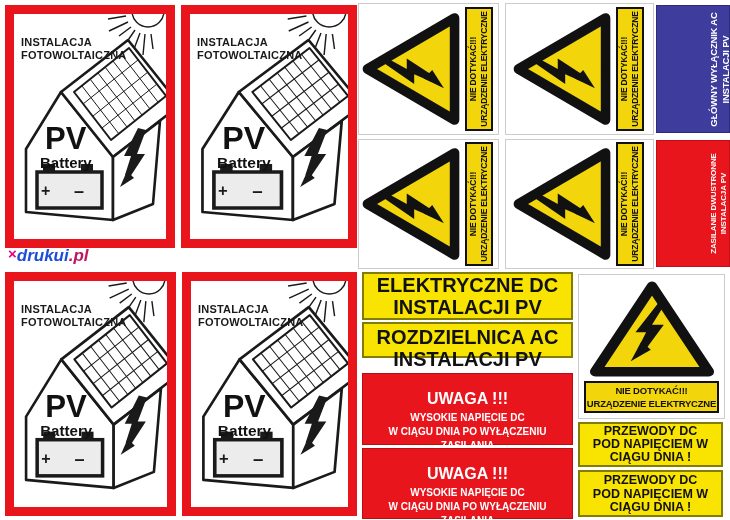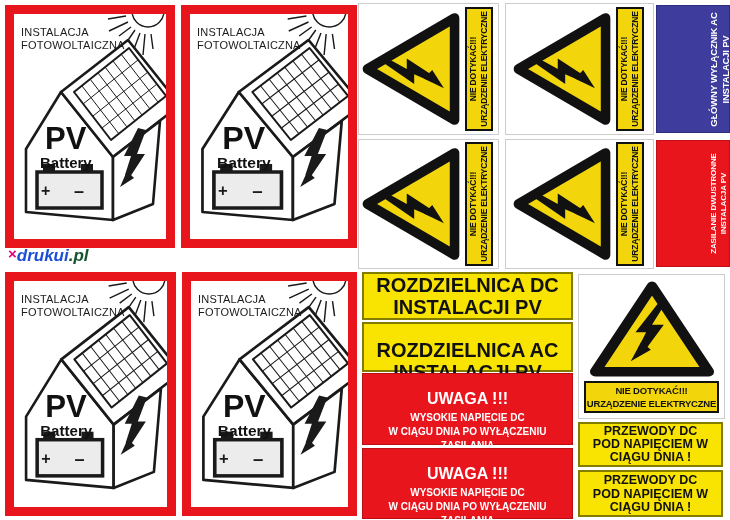--- a/index.html
+++ b/index.html
@@ -1,21 +1,21 @@
 <!DOCTYPE html>
 <html><head>
 <meta charset="utf-8">
 <style>
   html,body{margin:0;padding:0;background:#fff;}
   body{font-family:"Liberation Sans","DejaVu Sans",sans-serif;}
   #canvas{position:relative;width:730px;height:520px;background:#fff;overflow:hidden;}
 
   
   .pv{position:absolute;box-sizing:border-box;border:9px solid #e8151d;background:#fff;}
-  .pv-head{position:absolute;top:12px;left:7px;font-size:11px;font-weight:normal;color:#1a1a1a;
+  .pv-head{position:absolute;top:22px;left:7px;font-size:11px;font-weight:bold;color:#1a1a1a;
            line-height:12.5px;letter-spacing:.2px;z-index:2;}
   .pv-art{position:absolute;left:0;top:0;width:100%;height:100%;}
   .pv1{left:5px;top:5px;width:170px;height:243px;}
   .pv2{left:181px;top:5px;width:176px;height:243px;}
   .pv3{left:5px;top:272px;width:171px;height:244px;}
   .pv4{left:182px;top:272px;width:175px;height:244px;}
 
   
   .tri{position:absolute;background:#fff;border:1px solid #ccc;box-sizing:border-box;
        display:flex;align-items:center;justify-content:center;}
@@ -36,21 +36,21 @@
   .redb{left:656px;top:140px;width:74px;height:127px;background:#e8151d;border:1px solid #c01016;box-sizing:border-box;}
   .vcell{flex:1;display:flex;align-items:center;justify-content:center;}
   .vt{flex:none;transform:rotate(-90deg);text-align:center;font-weight:bold;color:#fff;}
   .blueb .vt{width:124px;font-size:9.5px;line-height:11.5px;letter-spacing:-.2px;}
   .redb .vt{width:123px;font-size:8px;line-height:9.5px;letter-spacing:-.1px;}
 
   
   .ylab{position:absolute;box-sizing:border-box;background:#f8e400;border:2px solid #827c00;
         color:#111;text-align:center;font-weight:bold;}
   .y1{left:362px;top:272px;width:211px;height:48px;font-size:20px;line-height:21.5px;padding-top:1px;}
-  .y2{left:362px;top:322px;width:211px;height:50px;font-size:20px;line-height:21.5px;padding-top:16px;}
+  .y2{left:362px;top:322px;width:211px;height:36px;font-size:20px;line-height:21.5px;padding-top:3px;}
   .p1{left:578px;top:422px;width:145px;height:45px;font-size:12.5px;line-height:13px;padding-top:1px;}
   .p2{left:578px;top:470px;width:145px;height:47px;font-size:12.5px;line-height:13.5px;padding-top:2px;}
   .rlab{position:absolute;box-sizing:border-box;background:#e8151d;border:1px solid #b90f14;
         color:#fff;text-align:center;font-weight:bold;}
   .u1{left:362px;top:373px;width:211px;height:72px;}
   .u2{left:362px;top:448px;width:211px;height:71px;}
   .uwaga-big{font-size:16px;line-height:25px;padding-top:12px;}
   .uwaga-sm{font-size:10px;line-height:14px;}
 
   
@@ -58,21 +58,21 @@
         border:1px solid #ccc;box-sizing:border-box;display:flex;flex-direction:column;align-items:center;}
   .utri svg{width:130px;height:100px;margin-top:4px;}
   .strip2{box-sizing:border-box;width:135px;height:32px;margin-top:2px;background:#f2d60b;
           border:2px solid #111;text-align:center;font-weight:bold;font-size:9.5px;
           line-height:13px;letter-spacing:-.2px;color:#111;padding-top:1px;}
 
   
   .logo{position:absolute;left:8px;top:245px;font-size:17px;height:24px;}
   .lmark{color:#e5007e;font-weight:bold;font-size:15px;vertical-align:2px;}
   .lname{color:#1d4ed8;font-weight:bold;font-style:italic;}
-  .ltld{color:#14532d;font-style:italic;font-weight:bold;}
+  .ltld{color:#be185d;font-style:italic;font-weight:bold;}
 </style>
 </head>
 <body>
 
 <div id="canvas">
 
   <div class="pv pv1">
     <div class="pv-head">
       <div>INSTALACJA</div>
       <div>FOTOWOLTAICZNA</div>
@@ -278,21 +278,21 @@
     <div class="vcell">
       <div class="vt">
         <div>ZASILANIE DWUSTRONNE</div>
         <div>INSTALACJA PV</div>
       </div>
     </div>
 
   </div>
 
   <div class="ylab y1">
-    <div>ROZDZIELNICA DC</div>
+    <div>ELEKTRYCZNE DC</div>
     <div>INSTALACJI PV</div>
   </div>
   <div class="ylab y2">
     <div>ROZDZIELNICA AC</div>
     <div>INSTALACJI PV</div>
   </div>
 
   <div class="rlab u1">
     <div class="uwaga-big">UWAGA !!!</div>
     <div class="uwaga-sm">WYSOKIE NAPIĘCIE DC</div>

